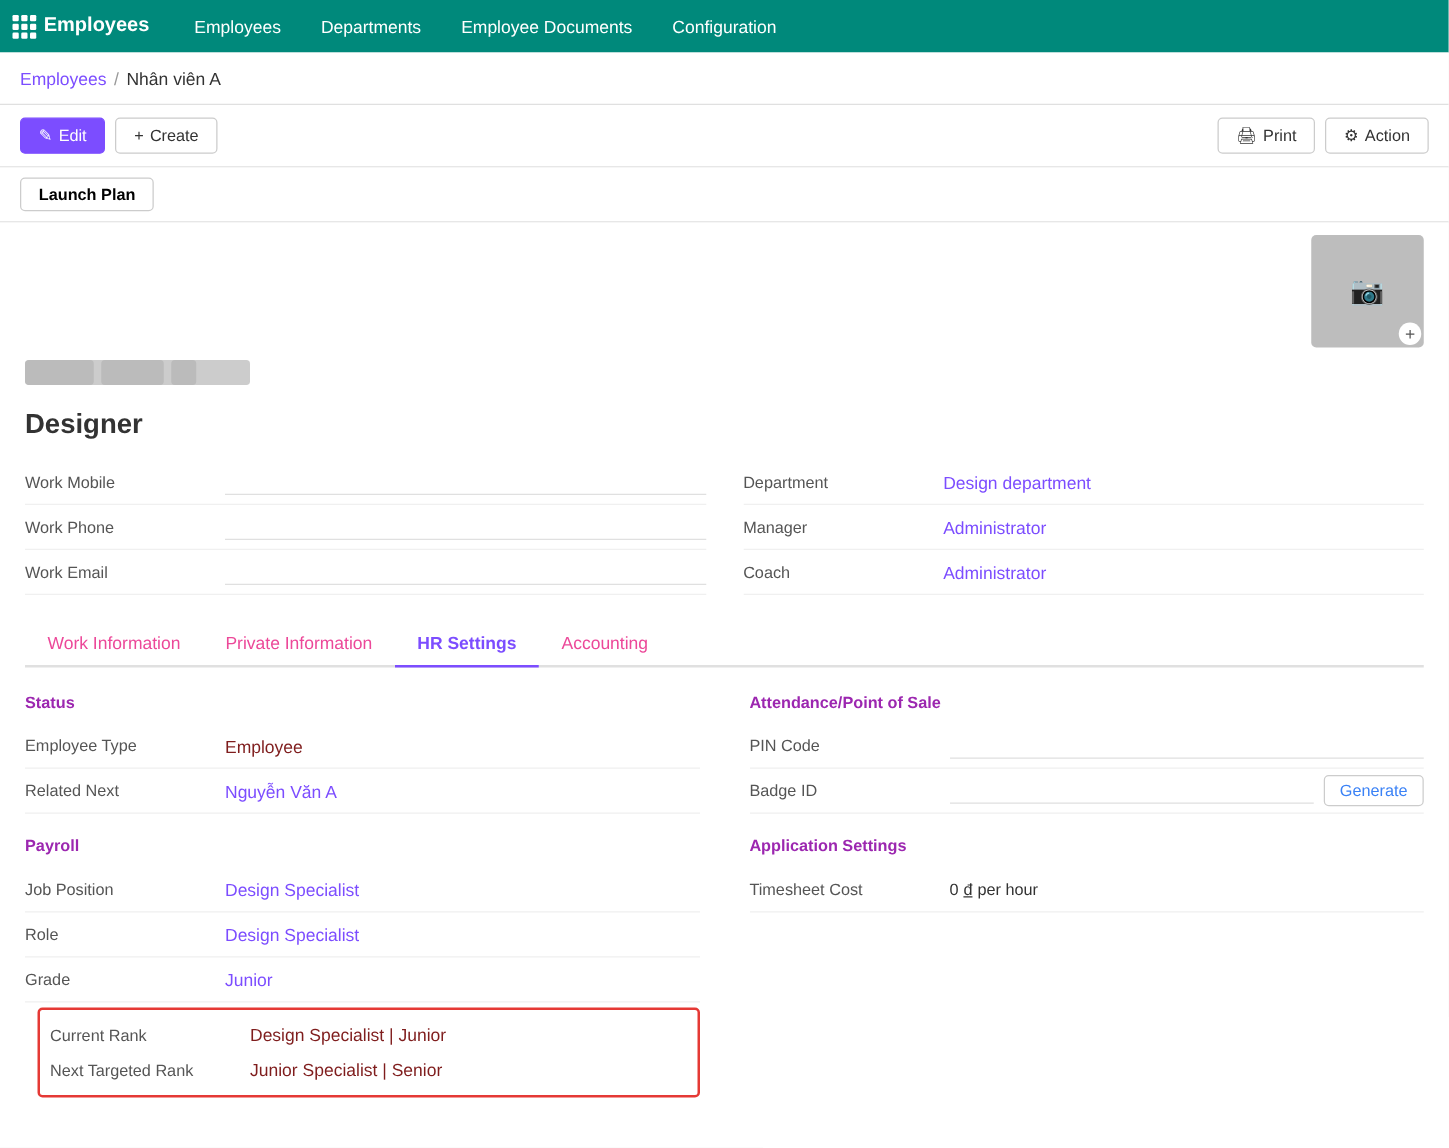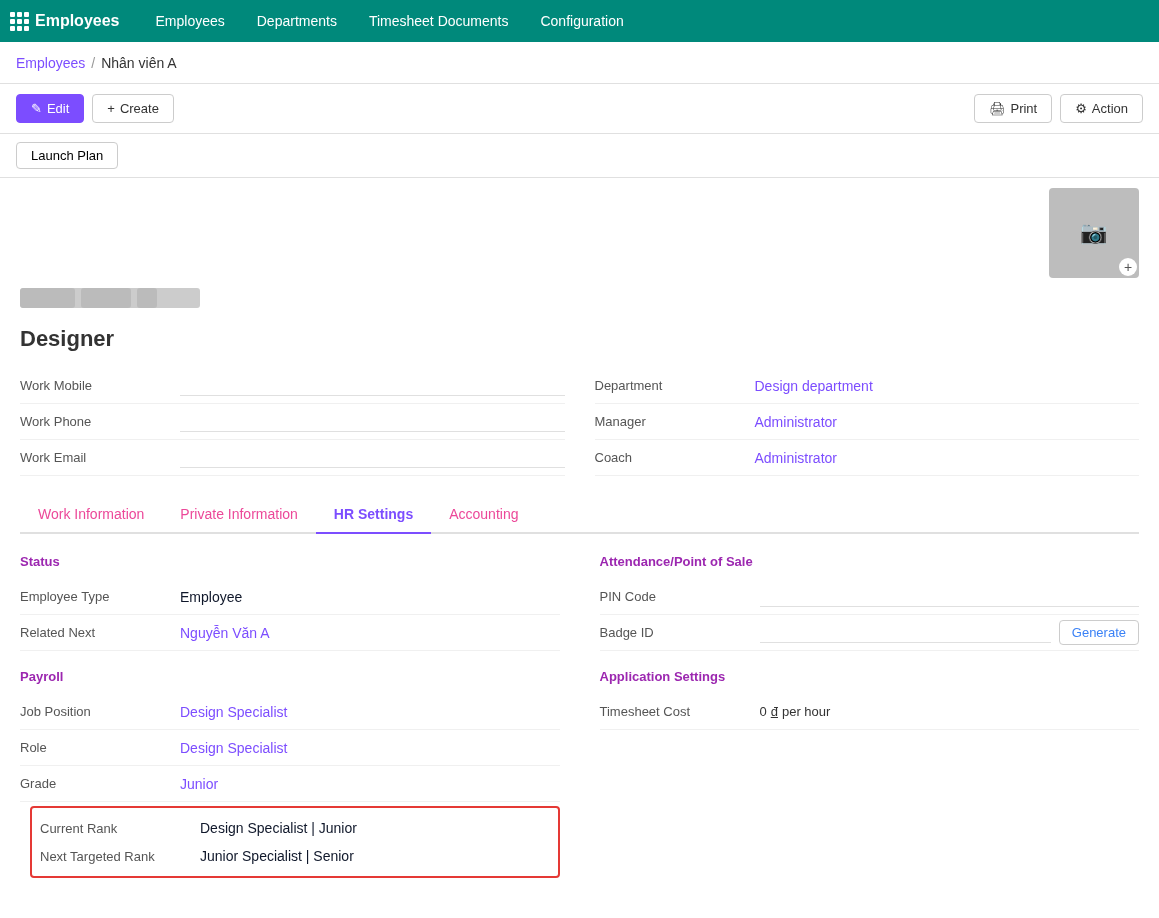--- a/index.html
+++ b/index.html
@@ -109,20 +109,21 @@
       padding: 8px 16px;
       border-bottom: 1px solid #e0e0e0;
     }
     .launch-plan-btn {
       background: white;
       border: 1px solid #ccc;
       padding: 5px 14px;
       border-radius: 4px;
       cursor: pointer;
       font-size: 13px;
+      font-weight: bold;
     }
 
     
     .main-content {
       background: white;
       margin: 0;
       padding: 0 20px 20px 20px;
     }
 
     
@@ -205,21 +206,21 @@
       color: #555;
       font-size: 13px;
       flex-shrink: 0;
     }
     .field-value {
       flex: 1;
       color: #7c4dff;
       font-size: 14px;
     }
     .field-value.plain {
-      color: #0f172a;
+      color: #7f1d1d;
     }
     .field-input {
       flex: 1;
       border: none;
       outline: none;
       font-size: 13px;
       background: transparent;
       color: #333;
       padding: 2px 4px;
       border-bottom: 1px solid #e0e0e0;
@@ -308,21 +309,21 @@
         <span></span>
       <span></span>
         <span></span>
         <span></span>
     </div>
     <span>Employees</span>
   </div>
   <div class="nav-items">
     <a class="nav-item">Employees</a>
     <a class="nav-item">Departments</a>
-    <a class="nav-item">Timesheet Documents</a>
+    <a class="nav-item">Employee Documents</a>
     <a class="nav-item">Configuration</a>
   </div>
 </nav>
 
 <div class="breadcrumb-bar">
   <span class="breadcrumb-link">Employees</span>
   <span class="breadcrumb-sep">/</span>
   <span class="breadcrumb-current">Nhân viên A</span>
 </div>
 

